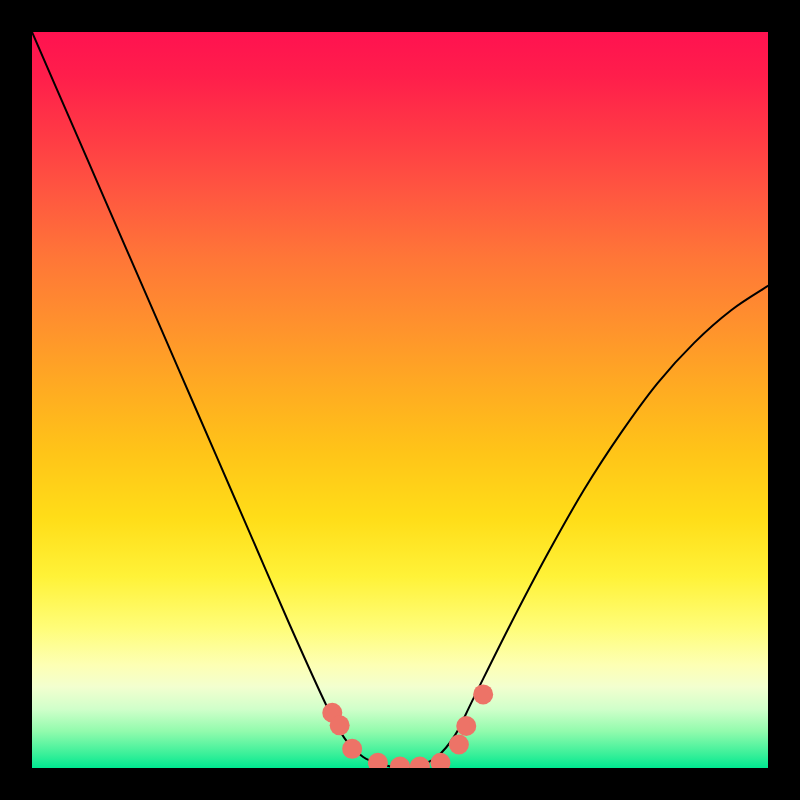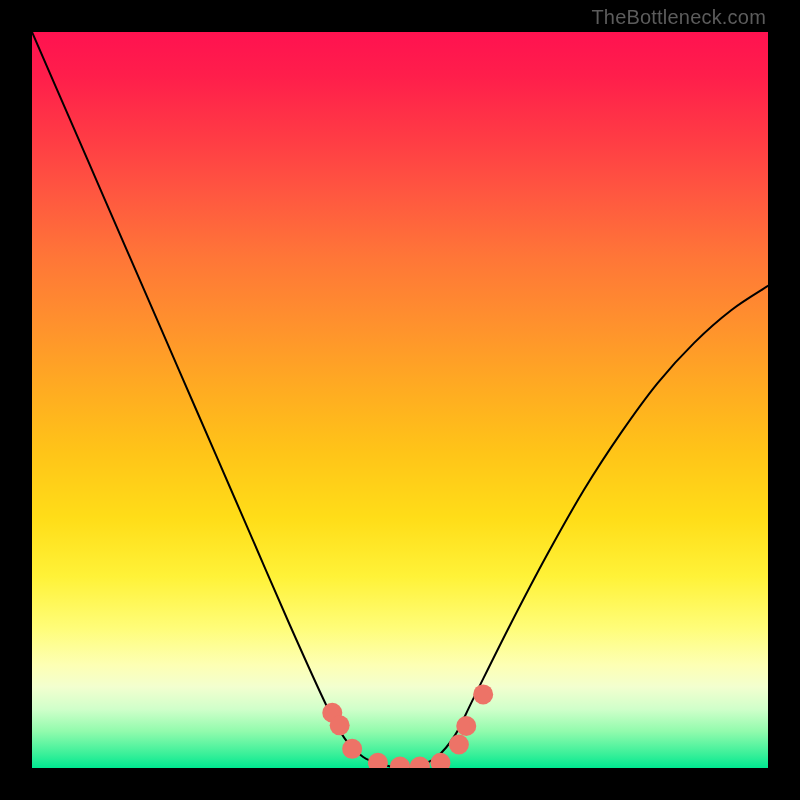--- a/index.html
+++ b/index.html
@@ -73,14 +73,13 @@
         <circle cx="320.16" cy="716.86" r="10" fill="#ed7367"></circle>
         <circle cx="345.92" cy="730.85" r="10" fill="#ed7367"></circle>
         <circle cx="368.00" cy="734.53" r="10" fill="#ed7367"></circle>
         <circle cx="387.87" cy="734.53" r="10" fill="#ed7367"></circle>
         <circle cx="408.48" cy="730.85" r="10" fill="#ed7367"></circle>
         <circle cx="426.88" cy="712.45" r="10" fill="#ed7367"></circle>
         <circle cx="434.24" cy="694.05" r="10" fill="#ed7367"></circle>
         <circle cx="451.17" cy="662.40" r="10" fill="#ed7367"></circle>
       </svg>
   </div>
-  <div class="watermark">TheBottleneck.com</div>
 </div>
 
 </body></html>

